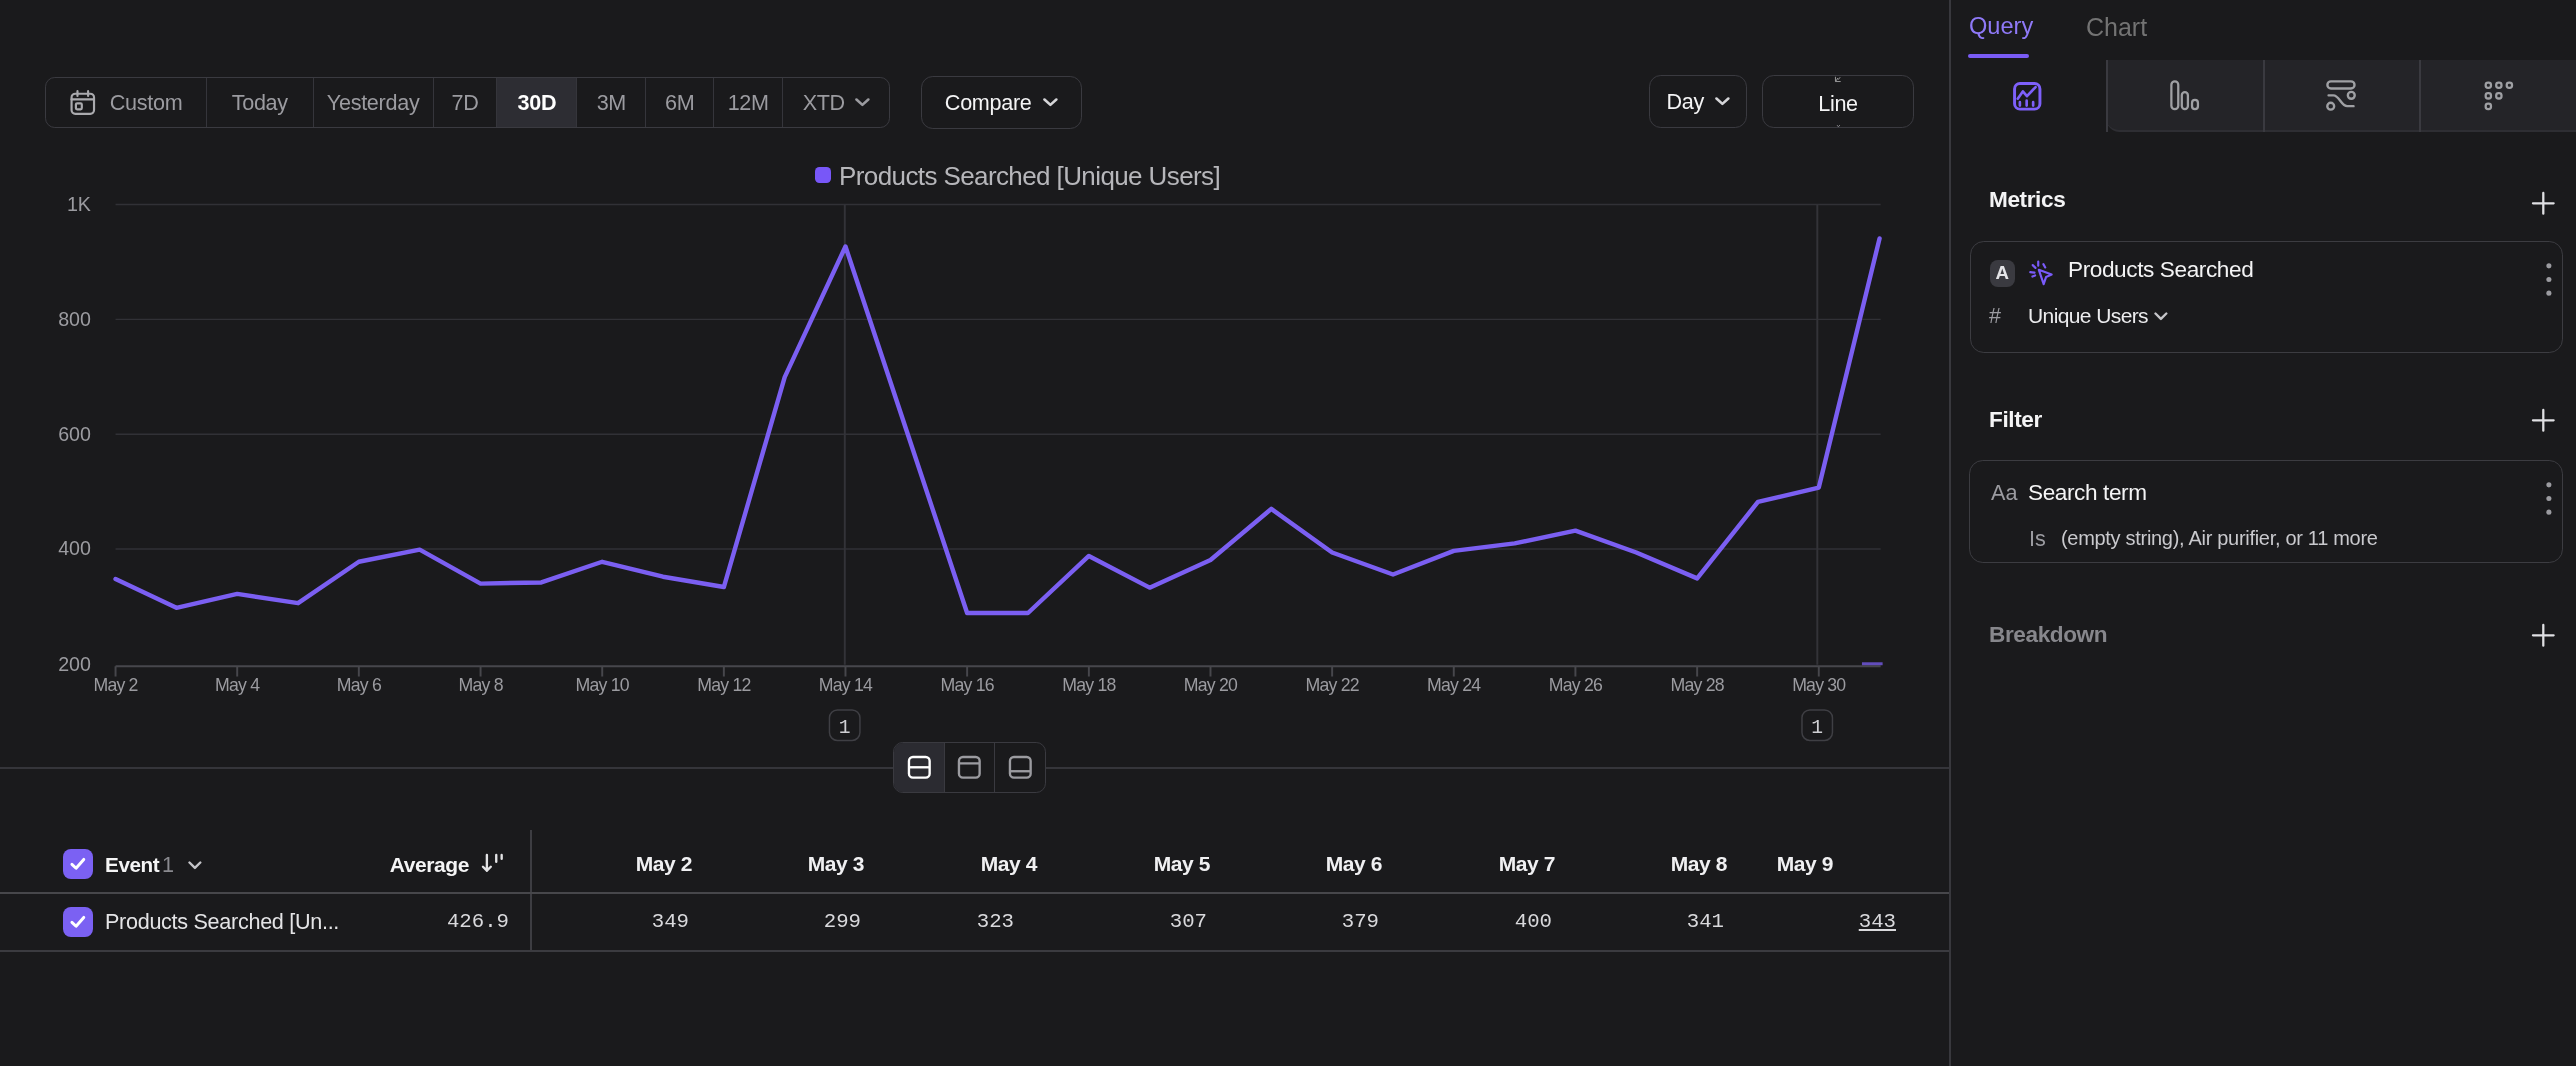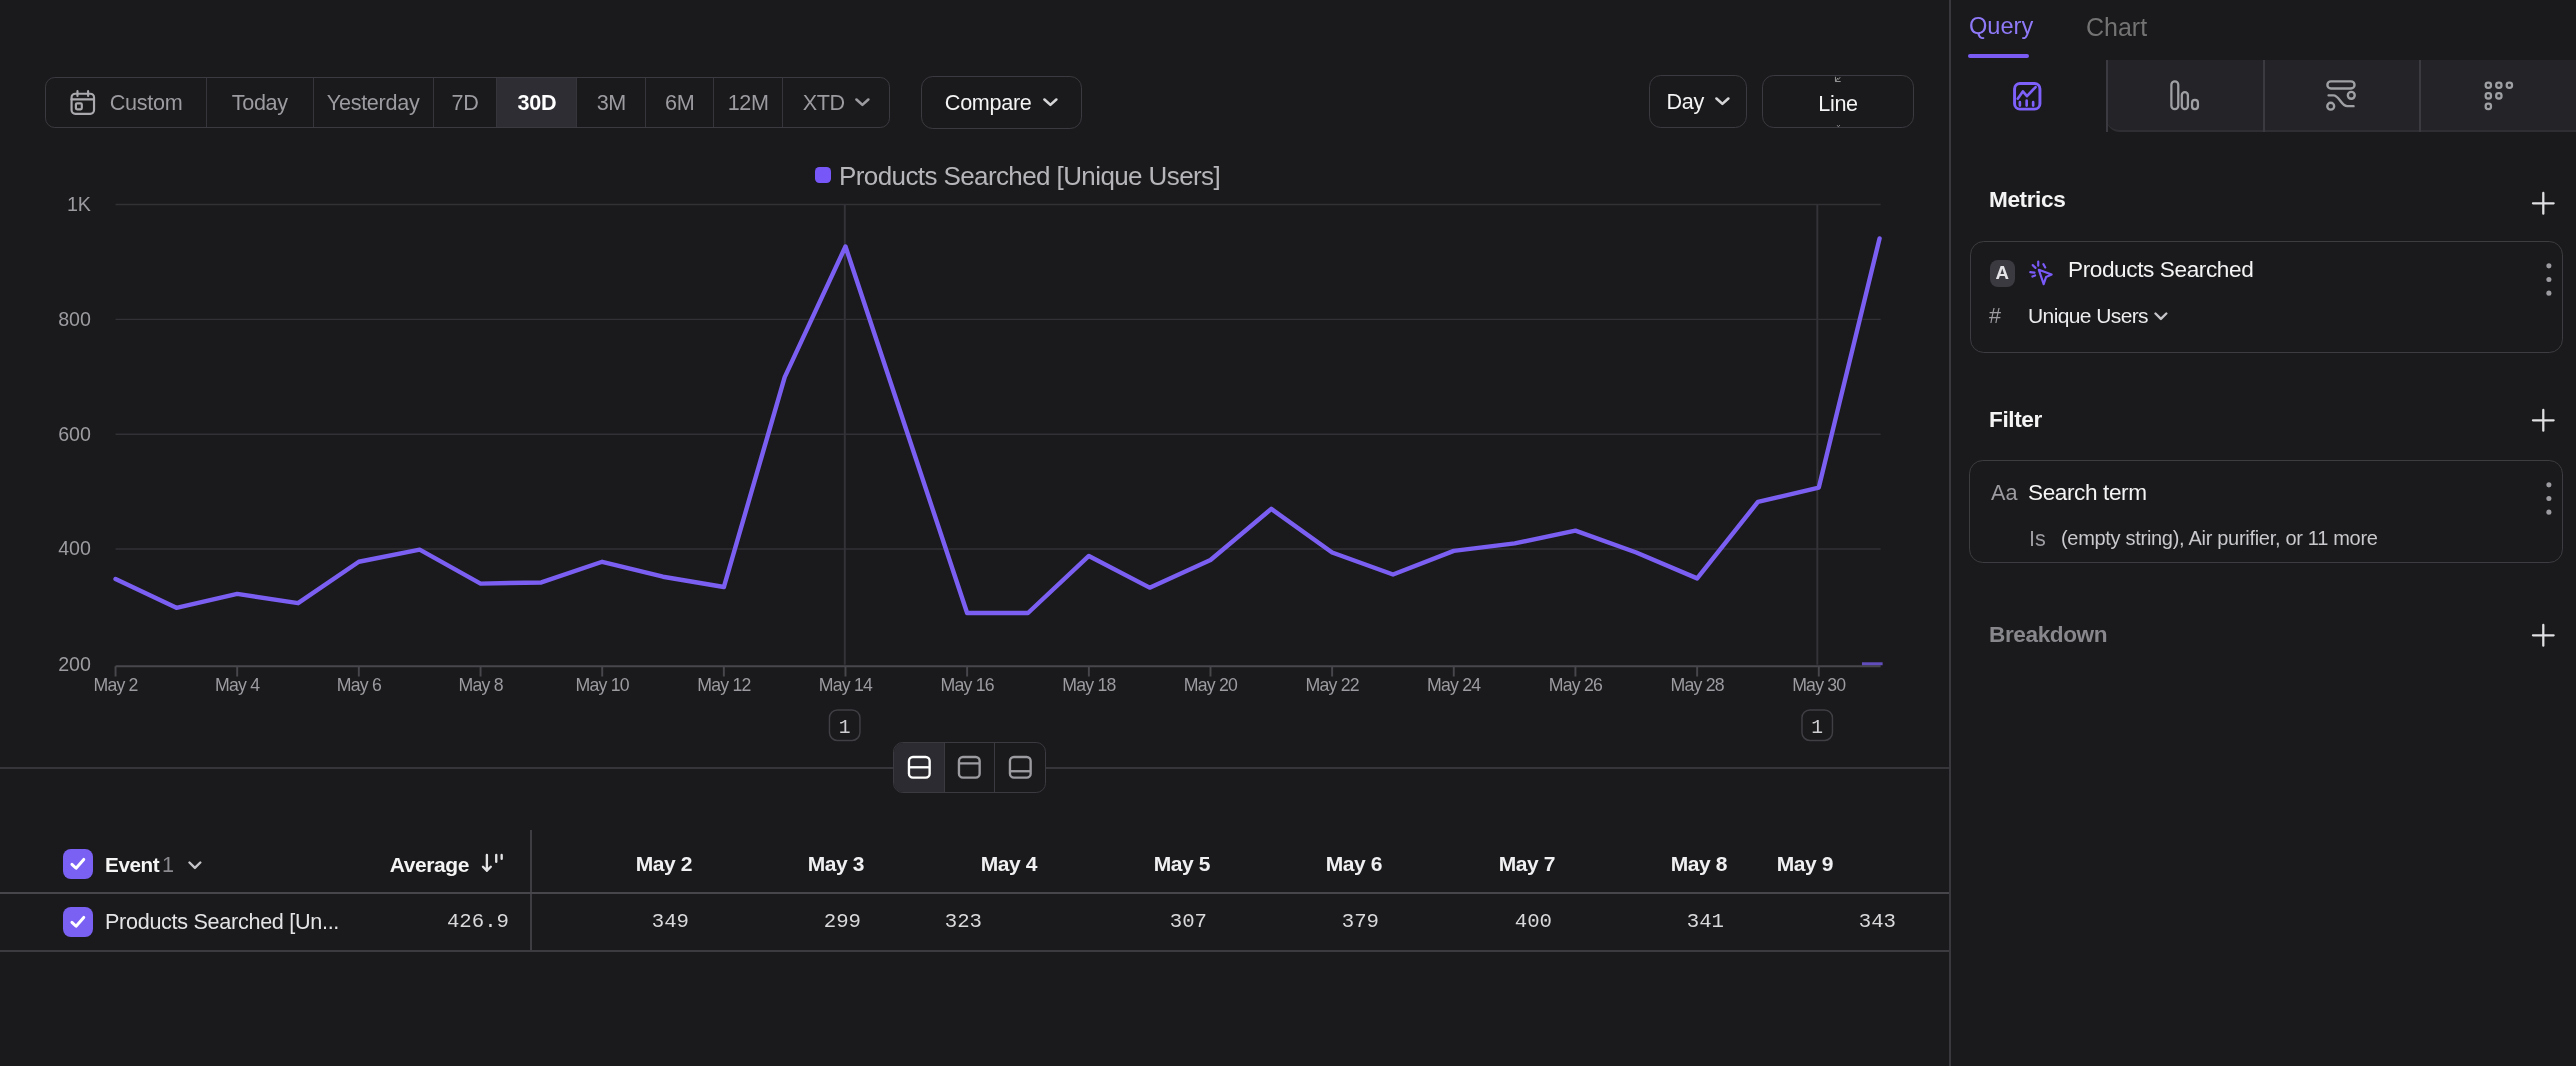--- a/index.html
+++ b/index.html
@@ -200,26 +200,26 @@
   <div class="abs" style="left:63px; top:907px; width:29.5px; height:29.5px; border-radius:7.9px; background:#7b61f3; display:flex; align-items:center; justify-content:center;">
     <svg width="19.7" height="19.7" viewBox="0 0 20 20" fill="none" stroke="#ffffff" stroke-width="3" stroke-linecap="round" stroke-linejoin="round">
         <path d="M4 10.5 L8.2 14.5 L16 5.5"></path>
       </svg>
   </div>
   <div class="abs" style="left:105px; top:907px; height:29.5px; line-height:29.5px; font-size:21.6px; letter-spacing:-0.3px; color:#e4e4e6;">Products Searched [Un...</div>
   <div class="abs dv mono" style="left:312px; width:197px;">426.9</div>
 
   <div class="abs dv mono" style="left:544px;">349</div>
   <div class="abs dv mono" style="left:716px;">299</div>
-  <div class="abs dv mono" style="left:837px;">323</div>
+  <div class="abs dv mono" style="left:869px;">323</div>
   <div class="abs dv mono" style="left:1062px;">307</div>
   <div class="abs dv mono" style="left:1234px;">379</div>
   <div class="abs dv mono" style="left:1407px;">400</div>
   <div class="abs dv mono" style="left:1579px;">341</div>
-  <div class="abs dv mono" style="left:1751px;">343</div>
+  <div class="abs dv mono" style="left:1751px;text-decoration:underline;">343</div>
 
   <div class="abs" style="left:0; top:950px; width:1949px; height:1.5px; background:#3b3b40;"></div>
 </div>
 <style>
   .dh { top:849px; width:148px; height:29.5px; line-height:29.5px; font-size:21px; letter-spacing:-0.4px; color:#f0f0f2; font-weight:700; text-align:right; }
   .dv { top:907px; width:145px; height:29.5px; line-height:29.5px; font-size:20.7px; color:#d9d9dc; text-align:right; }
 </style>
 
 <div id="panel">
 

